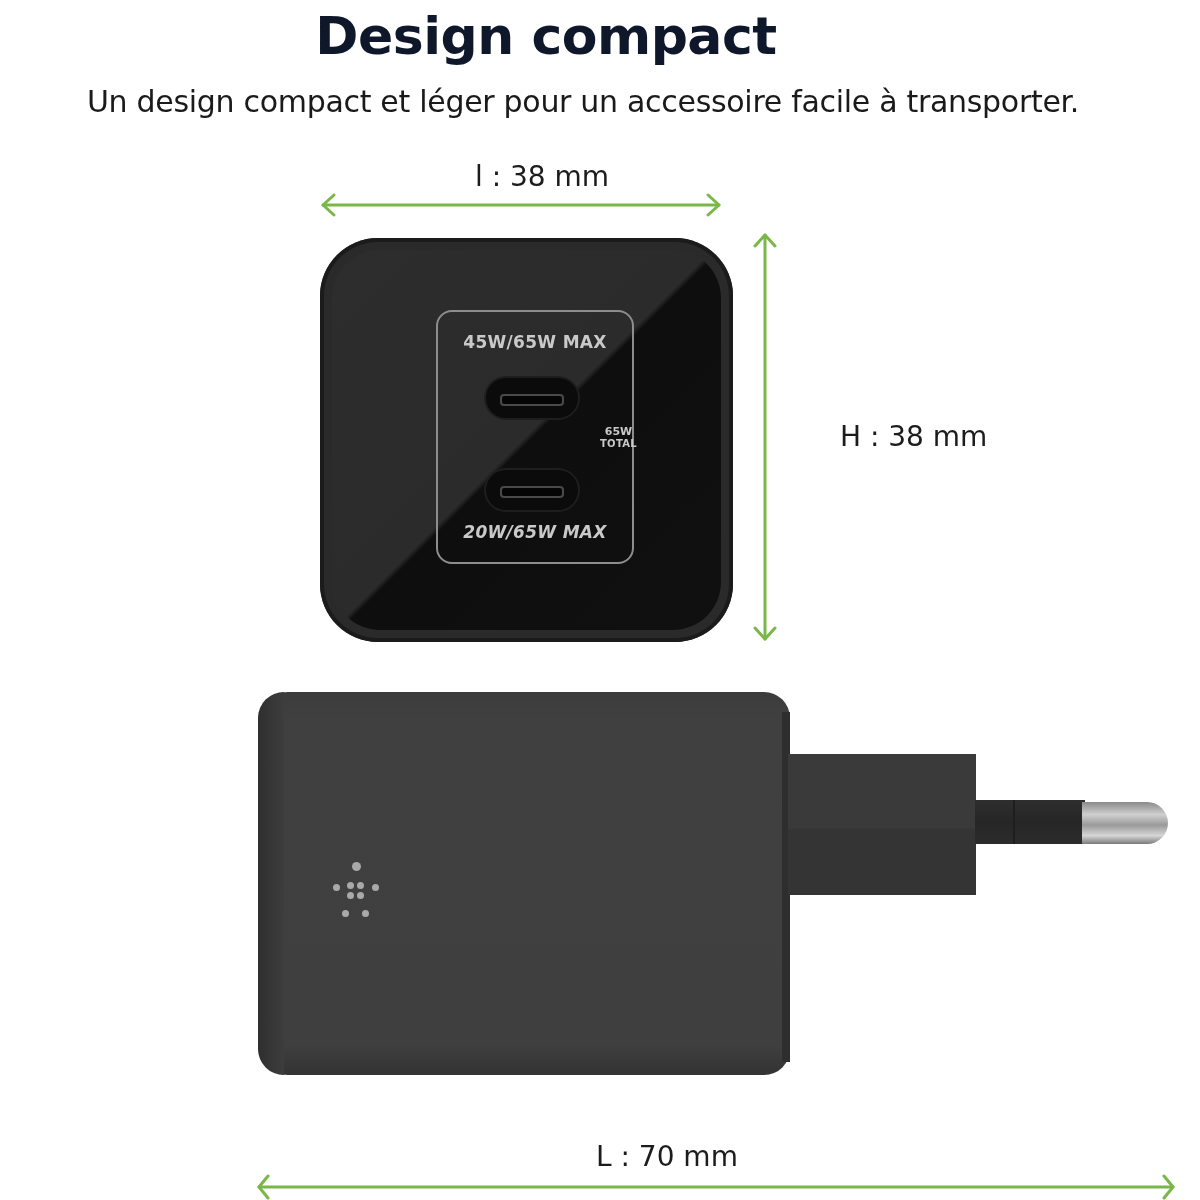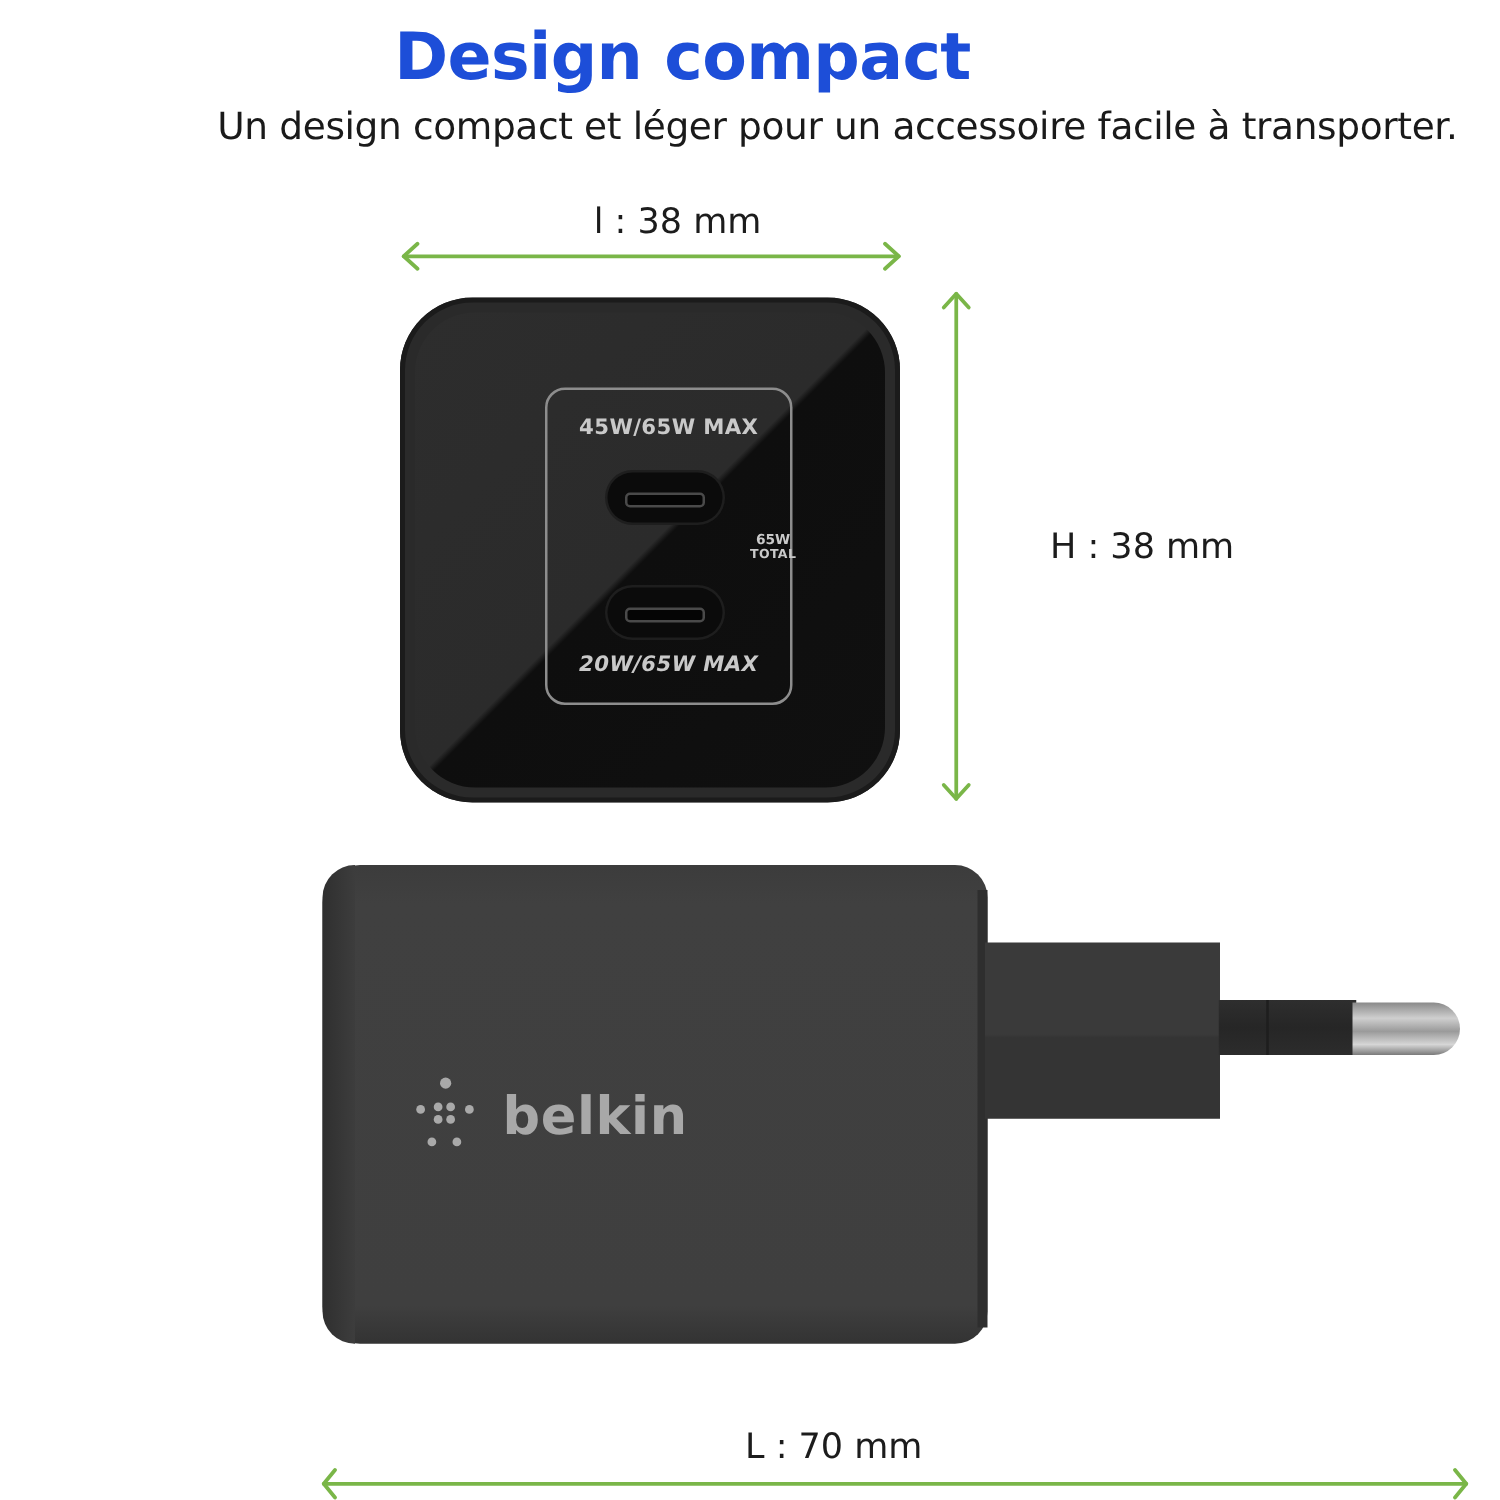--- a/index.html
+++ b/index.html
@@ -1,31 +1,31 @@
 <!DOCTYPE html>
 <html><head>
 <meta charset="utf-8">
 <style>
   html, body { margin: 0; padding: 0; background: #ffffff; }
   body { width: 1200px; height: 1200px; position: relative; overflow: hidden;
          font-family: "DejaVu Sans", "Liberation Sans", sans-serif; color: #111; }
 
-  .title { position: absolute; left: 0; top: 16px; width: 1092px; text-align: center;
-           font-size: 52px; font-weight: bold; letter-spacing: -0.5px; line-height: 60px; color: #1d4ed8; }
-  .subtitle { position: absolute; left: 0; top: 80px; width: 1166px; text-align: right;
+  .title { position: absolute; left: 0; top: 6px; width: 1092px; text-align: center;
+           font-size: 52px; font-weight: bold; letter-spacing: -0.5px; line-height: 60px; color: #0f172a; }
+  .subtitle { position: absolute; left: 0; top: 80px; width: 1166px; text-align: center;
               font-size: 30px; line-height: 44px; color: #1a1a1a; letter-spacing: -0.3px; }
 
   .dim-label { position: absolute; font-size: 28px; color: #1c1c1c; white-space: nowrap; }
 
   svg.arrow { position: absolute; overflow: visible; }
 
   
   .front { position: absolute; left: 320px; top: 238px; width: 400px; height: 404px;
            border-radius: 58px; background: #2a2a2a;
-           box-shadow: inset 0 0 0 4px #1b1b1b; overflow: hidden; }
+           box-shadow: inset 0 0 0 4px #1b1b1b; overflow: hidden; padding-left: 13px; }
   .front-inner { position: absolute; left: 12px; top: 12px; right: 12px; bottom: 12px;
                  border-radius: 48px; overflow: hidden;
                  background: linear-gradient(135deg, #2d2d2d 0%, #2b2b2b 49.5%, #0e0e0e 50.5%, #101010 100%); }
   .port-frame { position: absolute; left: 104px; top: 60px; width: 198px; height: 254px;
                 border: 2px solid #8d8d8d; border-radius: 16px; box-sizing: border-box; }
   .port-label { position: absolute; left: 0; width: 100%; text-align: center; color: #c9c9c9;
                 font-family: "DejaVu Sans", sans-serif; font-weight: bold; font-size: 17px; letter-spacing: 0.3px; }
   .usbc { position: absolute; left: 48px; width: 92px; height: 40px; border-radius: 20px;
           background: #0b0b0b; box-shadow: 0 0 0 2px #1e1e1e; }
   .usbc::after { content: ""; position: absolute; left: 14px; right: 14px; top: 16px; height: 8px;
@@ -105,21 +105,20 @@
     <span style="left:22px; top:0px; width:9px; height:9px;"></span>
     <span style="left:3px;  top:22px;"></span>
     <span style="left:17px; top:20px;"></span>
     <span style="left:27px; top:20px;"></span>
     <span style="left:42px; top:22px;"></span>
     <span style="left:17px; top:30px;"></span>
     <span style="left:27px; top:30px;"></span>
     <span style="left:12px; top:48px;"></span>
     <span style="left:32px; top:48px;"></span>
   </div>
-  <span class="logo-text">belkin</span>
 </div>
 
 <div class="dim-label" style="left:596px; top:1140px;">L : 70 mm</div>
 <svg class="arrow" style="left:256px; top:1172px;" width="920" height="30">
   <g stroke="#7ab648" stroke-width="3" fill="none" stroke-linecap="round" stroke-linejoin="round">
     <line x1="3" y1="15" x2="917" y2="15"></line>
     <polyline points="12,4 3,15 12,26"></polyline>
     <polyline points="908,4 917,15 908,26"></polyline>
   </g>
 </svg>

